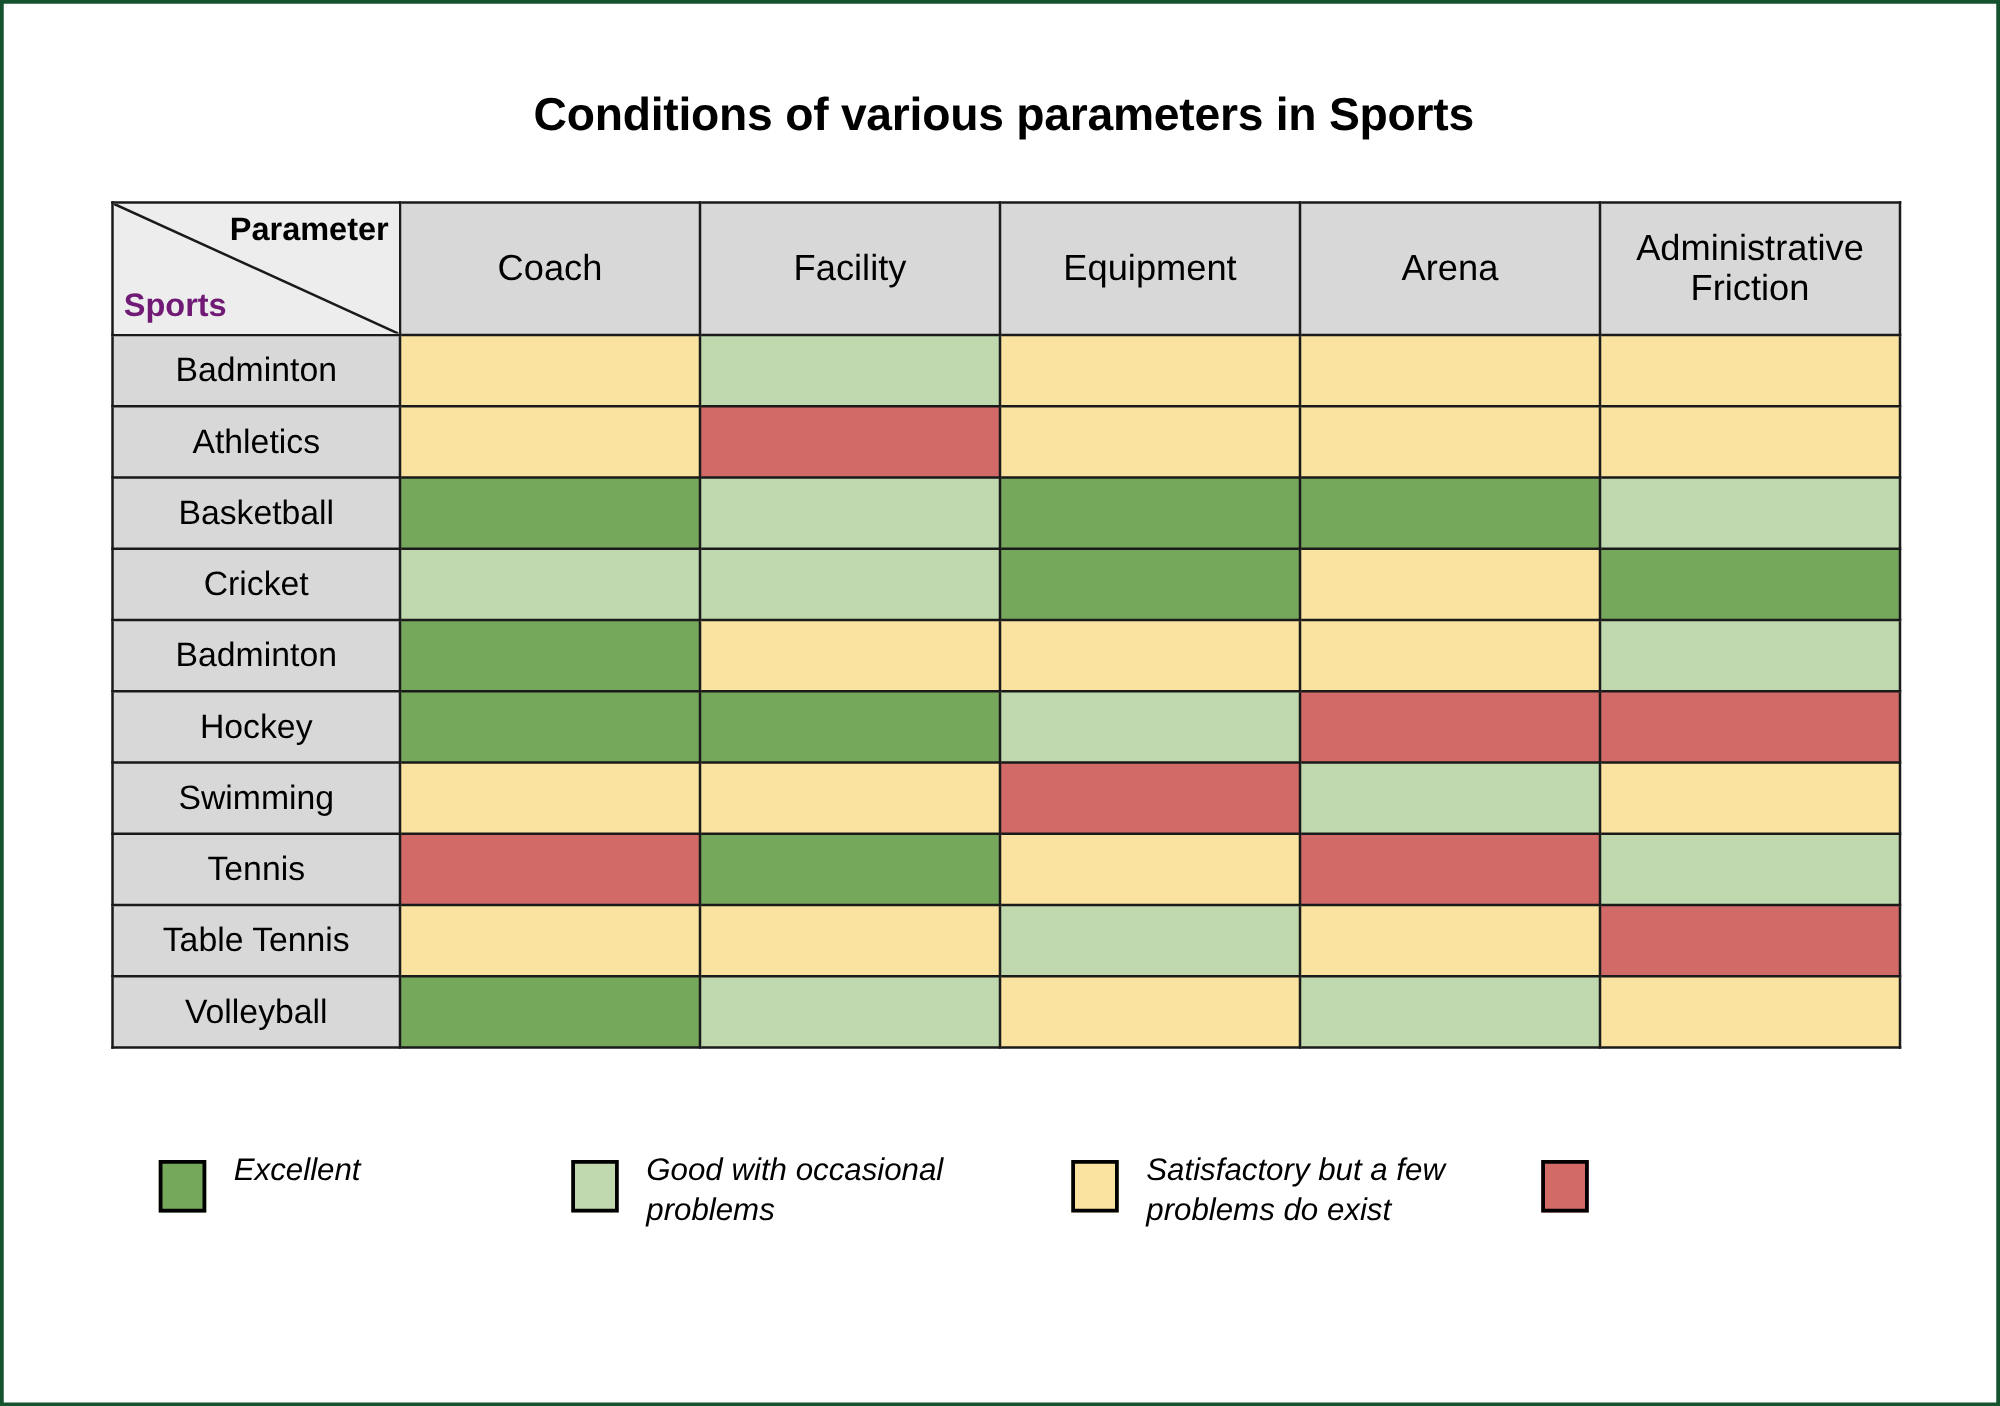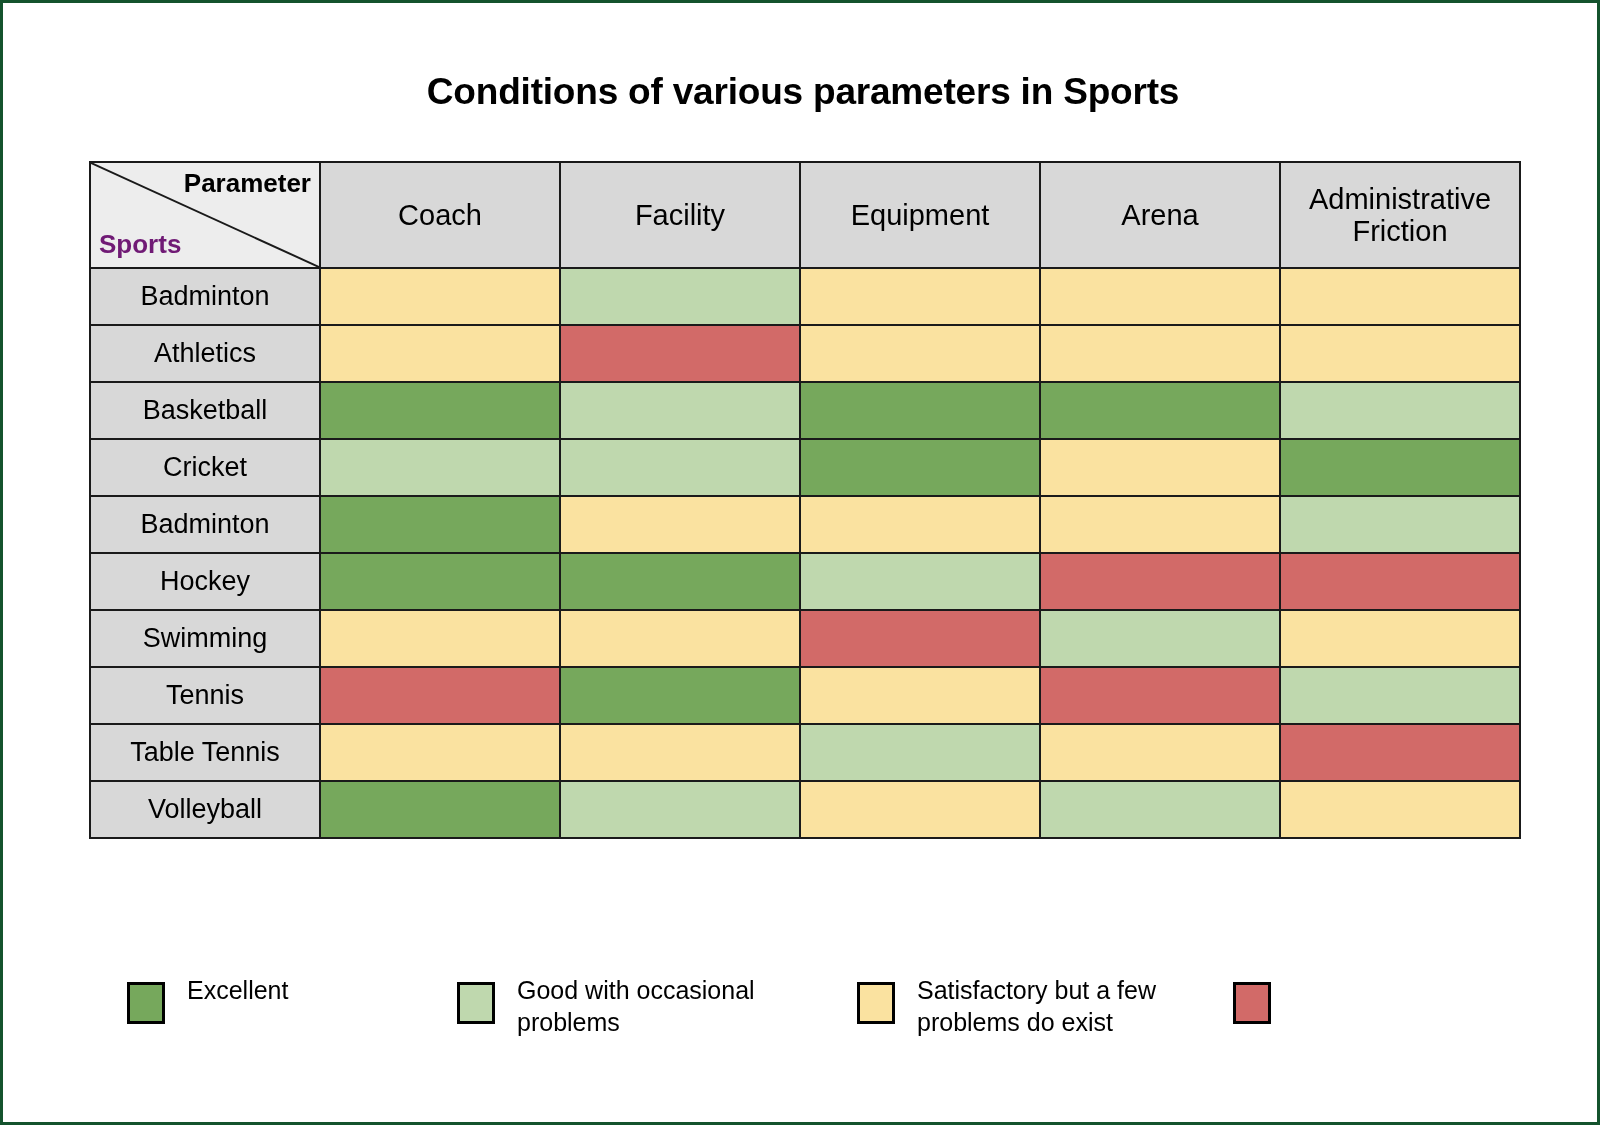--- a/index.html
+++ b/index.html
@@ -102,24 +102,25 @@
   }
   .c-excellent { background: #76a85c; }
   .c-good      { background: #bfd8ae; }
   .c-satis     { background: #fae2a0; }
   .c-needs     { background: #d26a68; }
 
   
   #legend {
     position: absolute;
     left: 86px;
-    top: 971px;
+    top: 917px;
     width: 1432px;
     display: flex;
     align-items: flex-start;
+    font-style: italic;
   }
   .legend-item {
     display: flex;
     align-items: flex-start;
     flex: 0 0 auto;
   }
   .legend-item.li0 { width: 330px; padding-left: 38px; }
   .legend-item.li1 { width: 400px; }
   .legend-item.li2 { width: 376px; }
   .legend-item.li3 { width: 300px; }

